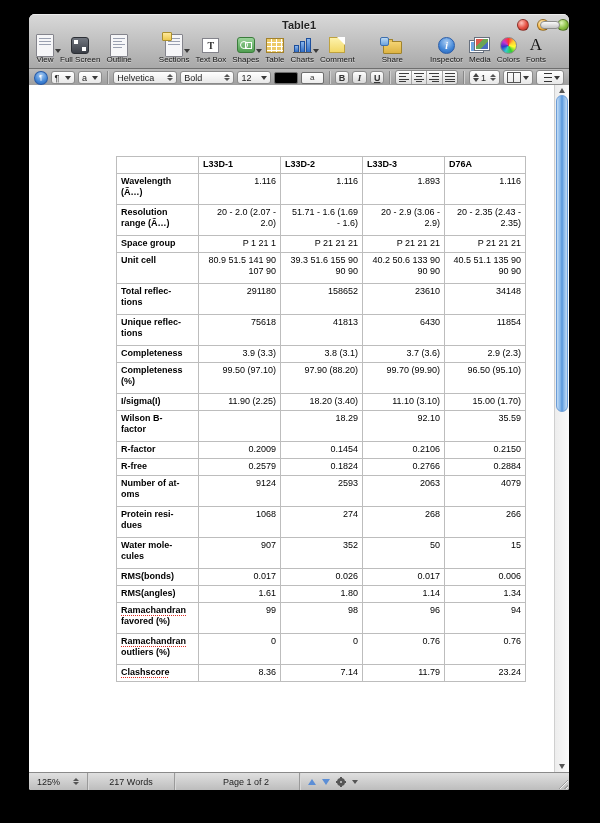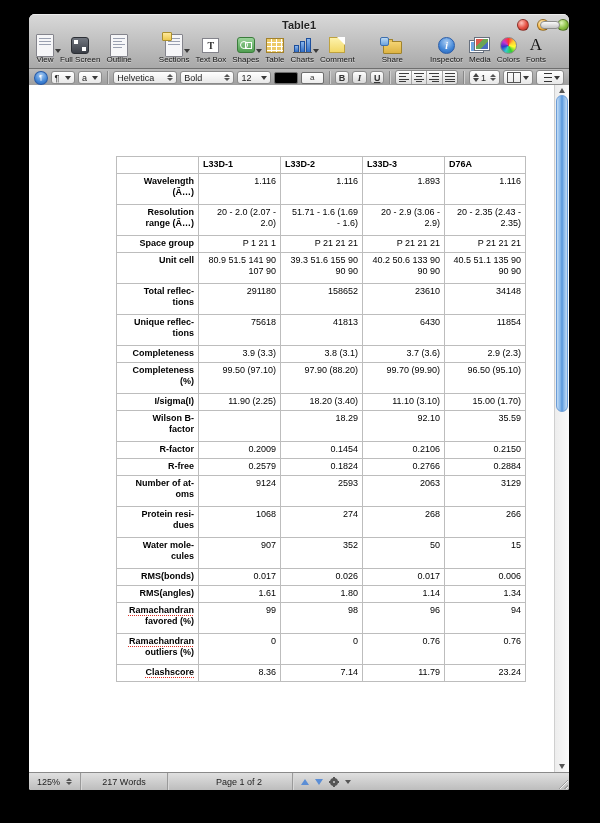--- a/index.html
+++ b/index.html
@@ -126,35 +126,35 @@
               border:1px solid #8b8b8b;border-radius:3px;}
   .fb-right{margin-left:auto;}
   
   .content{position:absolute;top:71px;bottom:18px;left:0;right:0;background:#fff;}
   .doc-title{position:absolute;left:59px;top:54px;font-size:9.5px;font-weight:700;color:#000;white-space:nowrap;}
   .caret{display:inline-block;width:1px;height:10px;background:#000;vertical-align:-1px;margin-left:1px;}
   .doc-table{position:absolute;left:59px;top:71px;border-collapse:collapse;table-layout:fixed;width:409px;
              font-size:9px;line-height:1.25;color:#000;margin-left:28px;}
   .doc-table td,.doc-table th{border:1px solid #bdbdbd;vertical-align:top;padding:2px 4px;overflow:hidden;box-sizing:border-box;}
   .doc-table th{font-weight:700;text-align:left;height:17px;}
-  .doc-table td.lbl{font-weight:700;text-align:right;white-space:pre-line;}
+  .doc-table td.lbl{font-weight:700;text-align:left;white-space:pre-line;}
   .doc-table td.val{text-align:right;white-space:pre-line;}
   tr.h1{height:17px;} tr.h2{height:31px;}
   .misspell{text-decoration:underline dotted #e02b20;text-decoration-thickness:1px;text-underline-offset:2px;}
   
   .scrollbar{position:absolute;right:0;top:0;bottom:0;width:15px;background:linear-gradient(90deg,#ededed,#fafafa);
              border-left:1px solid #cfcfcf;box-sizing:border-box;}
   .sb-up{position:absolute;top:3px;left:4px;width:0;height:0;border-left:3px solid transparent;border-right:3px solid transparent;border-bottom:5px solid #555;}
   .sb-dn{position:absolute;bottom:3px;left:4px;width:0;height:0;border-left:3px solid transparent;border-right:3px solid transparent;border-top:5px solid #555;}
   .sb-thumb{position:absolute;left:1px;right:1px;top:10px;height:317px;border-radius:7px;border:1px solid #6b9cd6;
             background:linear-gradient(90deg,#c4ddf6 0,#7eb2e9 35%,#5594da 50%,#7eb2e9 65%,#c4ddf6 100%);box-sizing:border-box;}
   
   .statusbar{position:absolute;left:0;right:0;bottom:0;height:18px;background:linear-gradient(#e0e0e0,#bdbdbd);
              border-top:1px solid #8a8a8a;display:flex;align-items:center;font-size:9px;color:#222;box-sizing:border-box;}
-  .sb-seg{display:flex;align-items:center;justify-content:center;gap:4px;padding:0 8px;height:100%;}
+  .sb-seg{display:flex;align-items:center;justify-content:center;gap:11px;padding:0 8px;height:100%;}
   .sb-div{width:1px;height:100%;background:#9a9a9a;box-shadow:1px 0 0 #d8d8d8;}
   .nav-up{width:0;height:0;border-left:4px solid transparent;border-right:4px solid transparent;border-bottom:6px solid #5b8ed6;}
   .nav-dn{width:0;height:0;border-left:4px solid transparent;border-right:4px solid transparent;border-top:6px solid #5b8ed6;}
   .gear{position:relative;width:10px;height:10px;display:inline-block;}
   .gear .g1{position:absolute;left:4px;top:0;width:2px;height:10px;background:#555;}
   .gear .g2{position:absolute;top:4px;left:0;width:10px;height:2px;background:#555;}
   .gear::before{content:"";position:absolute;inset:1px;background:#555;border-radius:50%;}
   .gear::after{content:"";position:absolute;inset:4px;background:#cfcfcf;border-radius:50%;z-index:2;}
   .grip{position:absolute;right:1px;bottom:1px;width:12px;height:12px;
         background:repeating-linear-gradient(135deg,transparent 0 2px,#9b9b9b 2px 3px,#f2f2f2 3px 4px);
@@ -480,21 +480,21 @@
               <td class="val">0.1824</td>
               <td class="val">0.2766</td>
               <td class="val">0.2884</td>
             </tr>
             <tr class="h2">
               <td class="lbl">Number of at-
 oms</td>
               <td class="val">9124</td>
               <td class="val">2593</td>
               <td class="val">2063</td>
-              <td class="val">3129</td>
+              <td class="val">4079</td>
             </tr>
             <tr class="h2">
               <td class="lbl">Protein resi-
 dues</td>
               <td class="val">1068</td>
               <td class="val">274</td>
               <td class="val">268</td>
               <td class="val">266</td>
             </tr>
             <tr class="h2">

